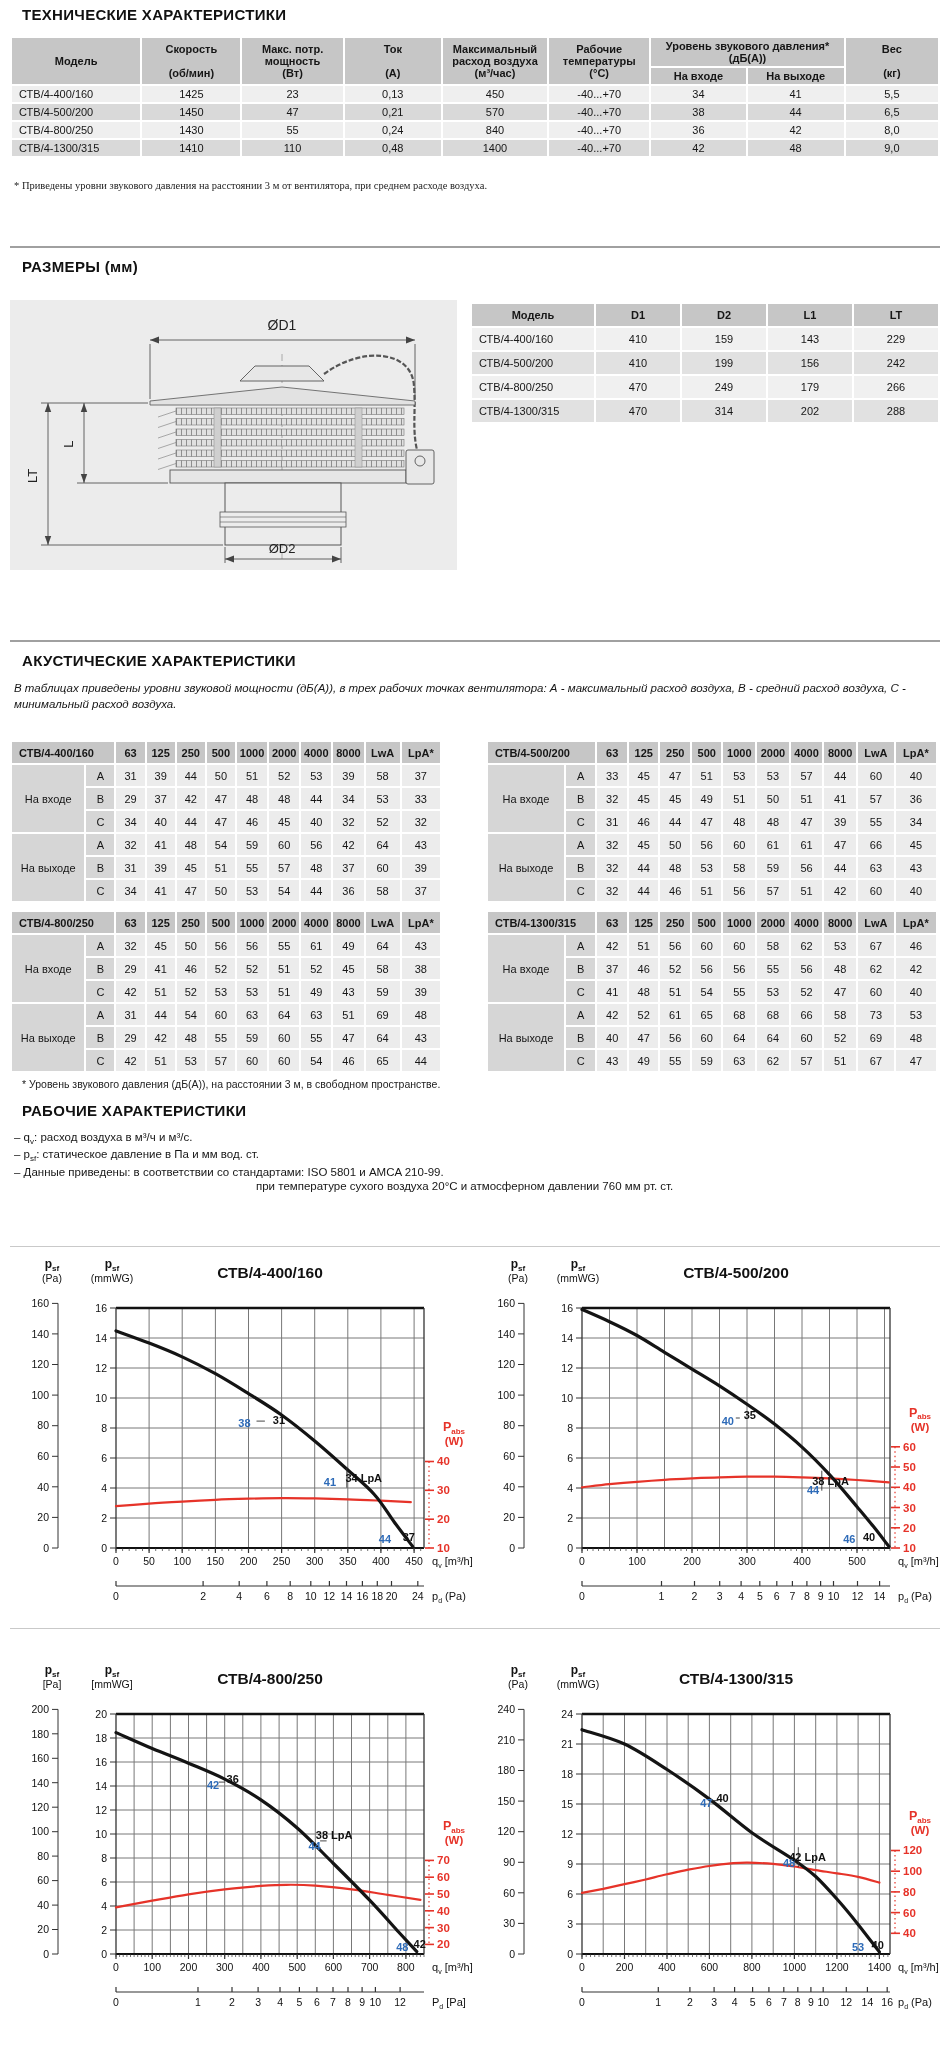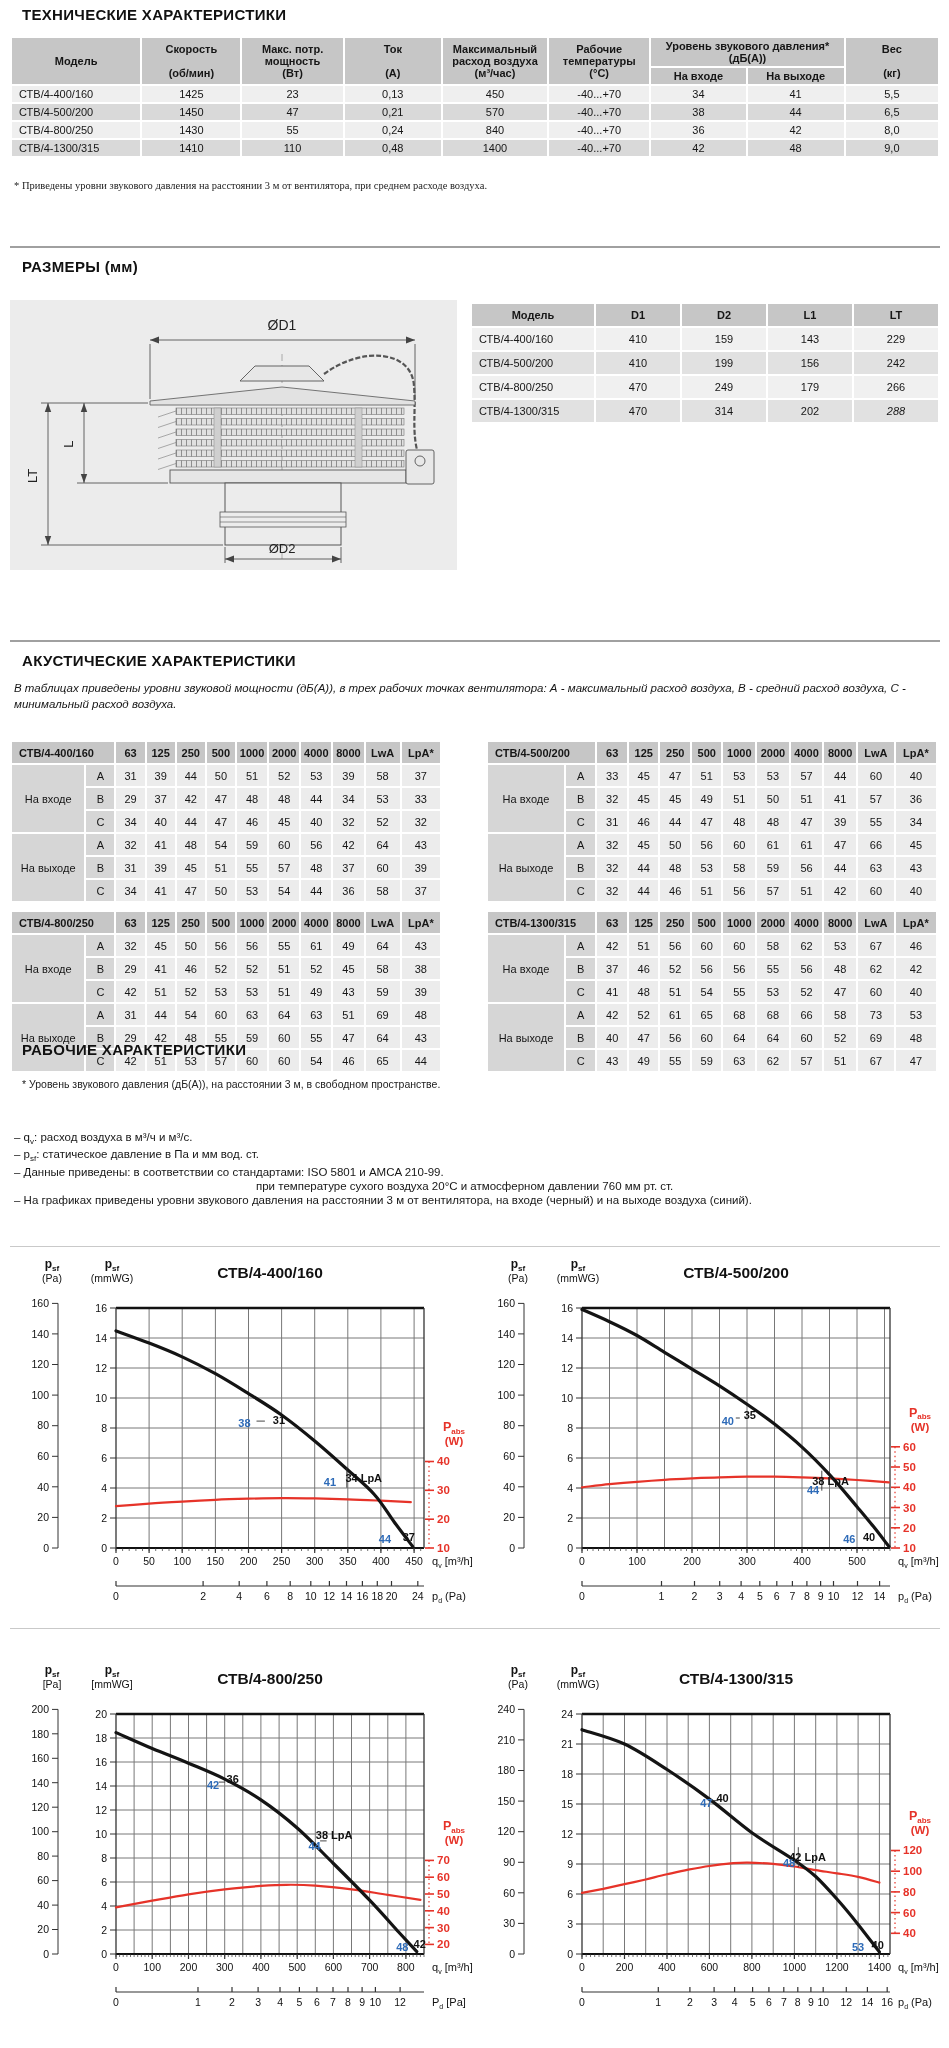--- a/index.html
+++ b/index.html
@@ -226,21 +226,21 @@
             <td class="d0" style="height:18px;">470</td>
             <td class="d0" style="height:18px;">249</td>
             <td class="d0" style="height:18px;">179</td>
             <td class="d0" style="height:18px;">266</td>
           </tr>
           <tr>
             <td class="d1 tl" style="height:18px;">СТВ/4-1300/315</td>
             <td class="d1" style="height:18px;">470</td>
             <td class="d1" style="height:18px;">314</td>
             <td class="d1" style="height:18px;">202</td>
-            <td class="d1" style="height:18px;font-style:italic;">288</td>
+            <td class="d1" style="height:18px;">288</td>
           </tr>
         </tbody>
       </table>
     </div>
 
   <div class="rule" style="top:640px;"></div>
   <div class="sec-title" style="left:22px;top:652px;">АКУСТИЧЕСКИЕ ХАРАКТЕРИСТИКИ</div>
   <div class="intro" style="left:14px;top:680px;width:924px;">В таблицах приведены уровни звуковой мощности (дБ(А)), в трех рабочих точках вентилятора: А - максимальный расход воздуха, В - средний расход воздуха, С - минимальный расход воздуха.</div>
 
   <div class="abs" style="left:10px;top:740px;width:432px;" id="ac-0">
@@ -691,27 +691,26 @@
             <td class="aval">51</td>
             <td class="aval">67</td>
             <td class="aval">47</td>
           </tr>
         </tbody>
       </table>
     </div>
 
   <div class="fnote" style="left:22px;top:1078px;">* Уровень звукового давления (дБ(А)), на расстоянии 3 м, в свободном пространстве.</div>
 
-  <div class="sec-title" style="left:22px;top:1041px;">РАБОЧИЕ ХАРАКТЕРИСТИКИ</div>
+  <div class="sec-title" style="left:22px;top:1102px;">РАБОЧИЕ ХАРАКТЕРИСТИКИ</div>
   <div class="abs" style="left:14px;top:1130px;width:930px;" id="notes-box">
       <div class="note">– q<span class="sub">v</span>: расход воздуха в м³/ч и м³/с.</div>
       <div class="note">– p<span class="sub">sf</span>: статическое давление в Па и мм вод. ст.</div>
       <div class="note">– Данные приведены: в соответствии со стандартами:  ISO 5801 и AMCA 210-99.</div>
       <div class="note indent">при температуре сухого воздуха 20°С и атмосферном давлении 760 мм рт. ст.</div>
-      <div class="note">– На графиках приведены уровни звукового давления на расстоянии 3 м от вентилятора, на входе (черный) и на выходе воздуха (синий).</div>
     </div>
 
   <div class="thin-rule" style="top:1246px;"></div>
   <div class="chart" style="left:12px;top:1252px;"><svg width="466" height="368" viewBox="0 0 466 368">
         <g>
           <text x="258" y="26" text-anchor="middle" fill="#111" style="font-size:15.5px;font-weight:700">СТВ/4-400/160</text>
         </g>
         <g>
           <text x="40" y="16" text-anchor="middle" fill="#111" style="font-size:12px;font-weight:700"><tspan>p</tspan><tspan dy="2.5" style="font-size:8px">sf</tspan></text>
           <text x="40" y="30" text-anchor="middle" fill="#111" style="font-size:10.5px;font-weight:400">(Pa)</text>

